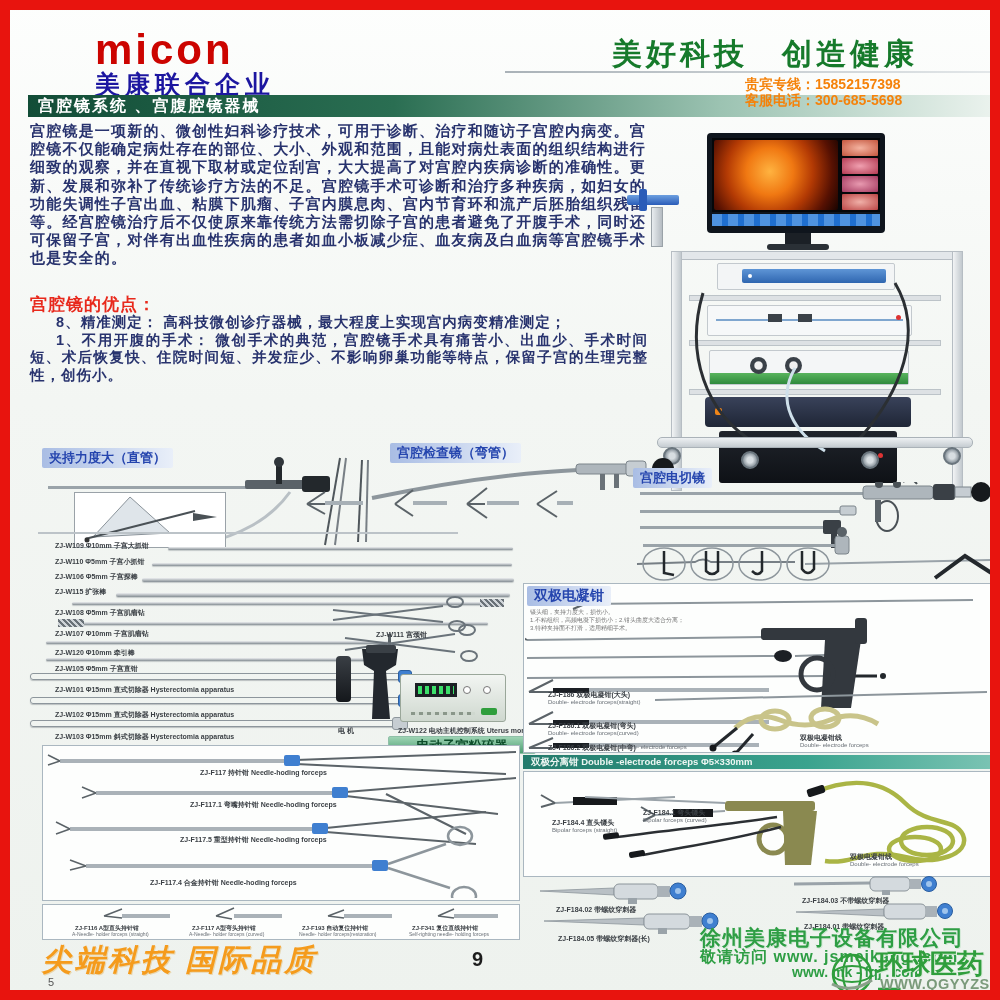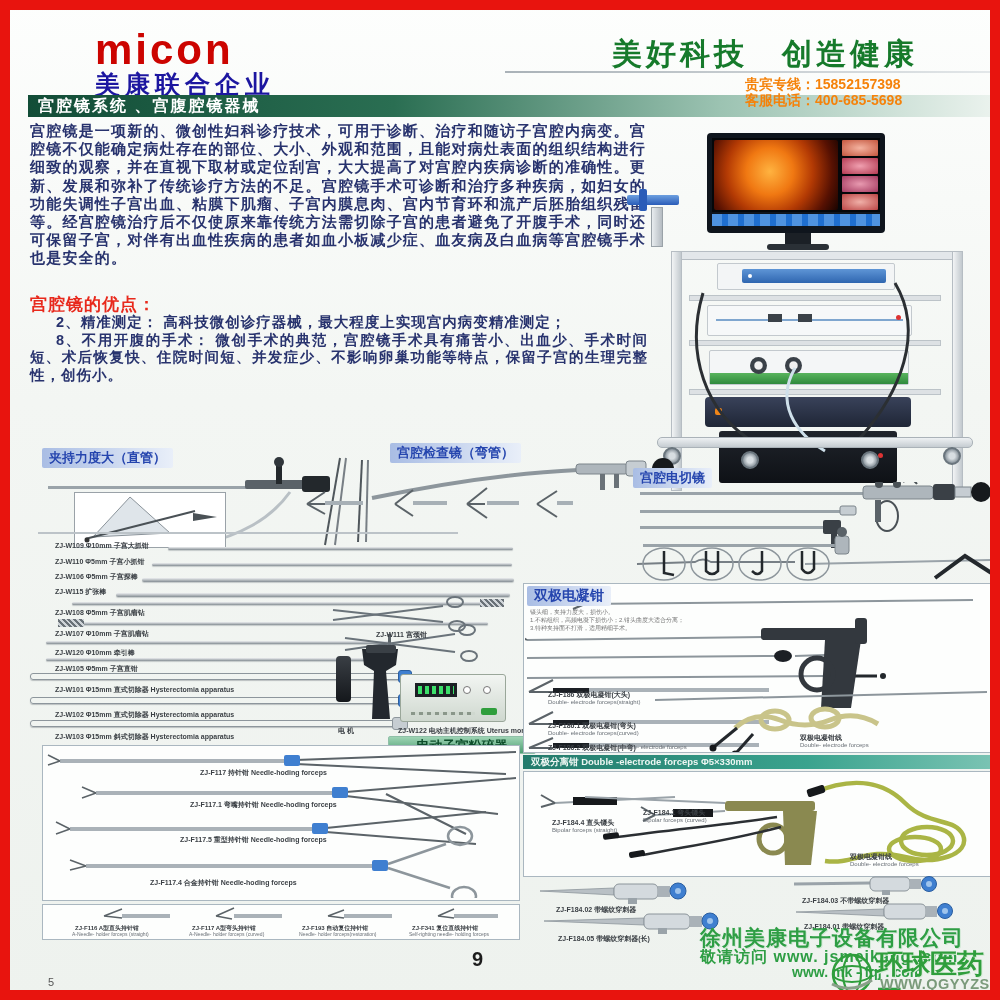--- a/index.html
+++ b/index.html
@@ -41,35 +41,35 @@
   <div class="abs b" style="left:95px;top:68px;font-size:25px;color:#1c16a0;letter-spacing:5px">美康联合企业</div>
   <div class="abs" style="left:93px;top:97px;width:202px;height:2px;background:#3a3f66"></div>
 
   <div class="abs" style="left:505px;top:71px;width:495px;height:2px;background:linear-gradient(to right,#aab2b8,#e4e8ea)"></div>
   <div class="abs b" style="left:612px;top:34px;font-size:30px;color:#167a2b;letter-spacing:4px">美好科技　创造健康</div>
 
   <div class="abs b" style="left:745px;top:76px;font-size:14px;color:#f5820a;z-index:6">
     <span>贵宾专线：</span><span>15852157398</span>
   </div>
   <div class="abs b" style="left:745px;top:92px;font-size:14px;color:#f5820a;z-index:6">
-    <span>客服电话：</span><span>400-685-5698</span>
+    <span>客服电话：</span><span>300-685-5698</span>
   </div>
 
   <div class="abs b" style="left:28px;top:95px;width:962px;height:22px;line-height:22px;padding-left:10px;
        font-size:16px;letter-spacing:2px;color:#fff;
        background:linear-gradient(to right,#124d37 0%,#2a6e52 38%,#9cc3b2 72%,#eaf2ed 100%)">宫腔镜系统 、宫腹腔镜器械</div>
 
   <div class="abs b" style="left:30px;top:122px;width:616px;font-size:15px;line-height:18.2px;
        letter-spacing:1.2px;color:#28336e;text-align:justify">宫腔镜是一项新的、微创性妇科诊疗技术，可用于诊断、治疗和随访子宫腔内病变。宫腔镜不仅能确定病灶存在的部位、大小、外观和范围，且能对病灶表面的组织结构进行细致的观察，并在直视下取材或定位刮宫，大大提高了对宫腔内疾病诊断的准确性。更新、发展和弥补了传统诊疗方法的不足。宫腔镜手术可诊断和治疗多种疾病，如妇女的功能失调性子宫出血、粘膜下肌瘤、子宫内膜息肉、宫内节育环和流产后胚胎组织残留等。经宫腔镜治疗后不仅使原来靠传统方法需切除子宫的患者避免了开腹手术，同时还可保留子宫，对伴有出血性疾病的患者如血小板减少症、血友病及白血病等宫腔镜手术也是安全的。</div>
 
   <div class="abs b" style="left:30px;top:293px;font-size:17px;color:#e8291c;letter-spacing:1px">宫腔镜的优点：</div>
   <div class="abs b" style="left:30px;top:314px;width:618px;font-size:14.5px;line-height:17.6px;
        letter-spacing:1px;color:#28336e;text-align:justify">
-    <p style="text-indent:1.8em">2、精准测定： 高科技微创诊疗器械，最大程度上实现宫内病变精准测定；</p>
-    <p style="text-indent:1.8em">8、不用开腹的手术： 微创手术的典范，宫腔镜手术具有痛苦小、出血少、手术时间短、术后恢复快、住院时间短、并发症少、不影响卵巢功能等特点，保留子宫的生理完整性，创伤小。</p>
+    <p style="text-indent:1.8em">8、精准测定： 高科技微创诊疗器械，最大程度上实现宫内病变精准测定；</p>
+    <p style="text-indent:1.8em">1、不用开腹的手术： 微创手术的典范，宫腔镜手术具有痛苦小、出血少、手术时间短、术后恢复快、住院时间短、并发症少、不影响卵巢功能等特点，保留子宫的生理完整性，创伤小。</p>
   </div>
 
   <div class="abs" style="left:645px;top:133px;width:345px;height:330px">
 
     <div class="abs" style="left:62px;top:0;width:178px;height:100px;background:#0f151d;border-radius:4px;padding:5px">
       <div style="display:flex;width:100%;height:74px;background:#05070a">
         <div style="flex:1;margin:2px;border-radius:2px;
              background:radial-gradient(circle at 45% 45%,#ffb340 0%,#f07812 30%,#b33a04 55%,#571102 80%,#190401 100%)"></div>
         <div style="width:40px;display:flex;flex-direction:column;gap:2px;padding:2px">
           <div class="thumb" style="background:radial-gradient(#f4b3a0,#c4563e)"></div>
@@ -491,16 +491,17 @@
     <circle cx="24" cy="24" r="19" fill="none" stroke="#2f9e3c" stroke-width="2.5"></circle>
     <ellipse cx="24" cy="24" rx="9" ry="19" fill="none" stroke="#2f9e3c" stroke-width="2"></ellipse>
     <ellipse cx="24" cy="24" rx="19" ry="8" fill="none" stroke="#2f9e3c" stroke-width="2"></ellipse>
     <path d="M4,34 Q24,44 44,30" stroke="#8aa08a" stroke-width="3" fill="none"></path>
   </svg>
   <div class="abs b" style="left:876px;top:946px;font-size:27px;color:#2f9e3c;z-index:20;text-shadow:1px 1px 0 #d8ecd8">
     <span>环球医药网</span><sup>®</sup>
   </div>
   <div class="abs b" style="left:880px;top:976px;font-size:14.5px;color:#7a9a7a;letter-spacing:.5px;z-index:20">WWW.QGYYZS.NET</div>
 
+  <div class="abs b" style="left:42px;top:940px;font-size:30px;font-style:italic;color:#f59b1c;letter-spacing:3px;text-shadow:1px 1px 0 #e8d7b0">尖端科技  国际品质</div>
   <div class="abs b" style="left:472px;top:948px;font-size:20px;color:#1c1c1c">9</div>
   <div class="abs" style="left:48px;top:976px;font-size:11px;color:#555">5</div>
 
 </div>
 
 </body></html>

